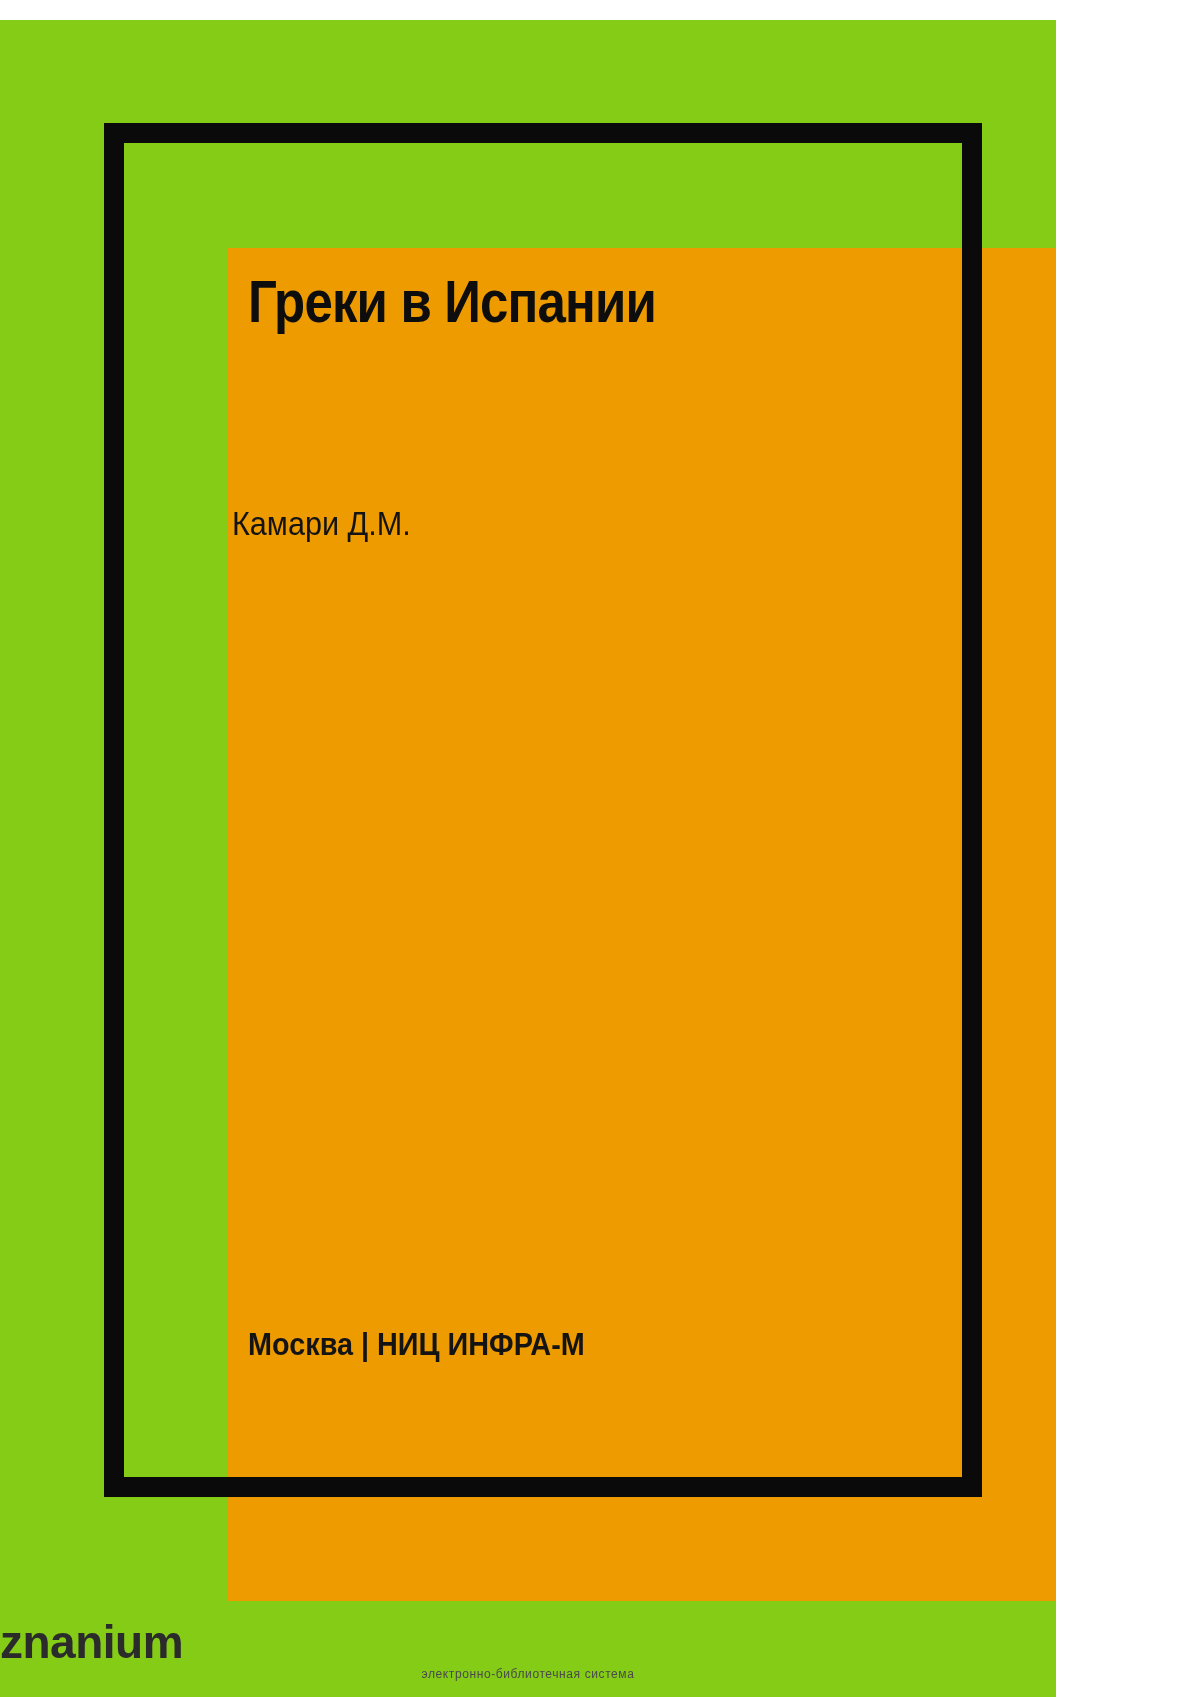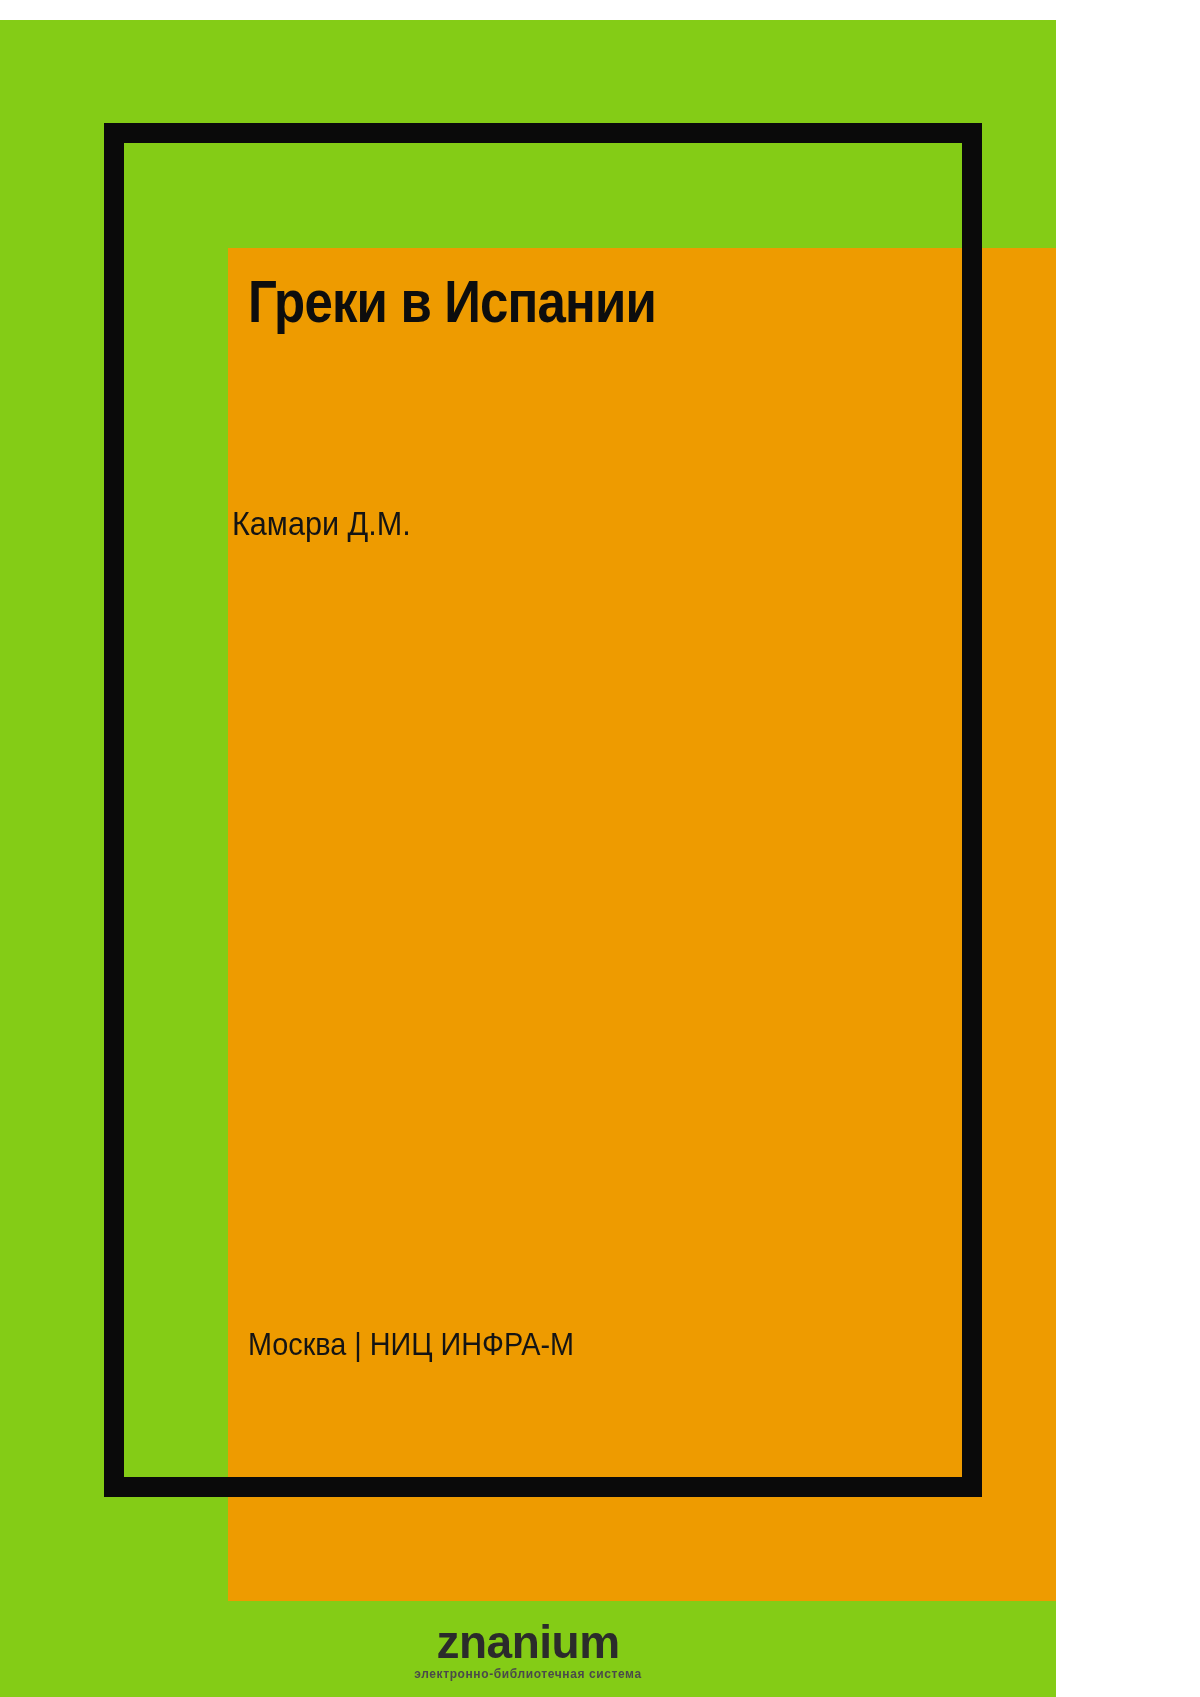--- a/index.html
+++ b/index.html
@@ -59,21 +59,21 @@
     color: #141414;
     z-index: 3;
     white-space: nowrap;
   }
   .imprint {
     position: absolute;
     left: 248px;
     top: 1302px;
     font-size: 32px;
     line-height: 45px;
-    font-weight: normal;
+    font-weight: bold;
     color: #141414;
     z-index: 3;
     white-space: nowrap;
   }
   .cond-85 {
     display: inline-block;
     transform: scaleX(0.85);
     transform-origin: 0 50%;
     white-space: nowrap;
   }
@@ -84,37 +84,36 @@
     white-space: nowrap;
   }
   .imprint .line {
     display: block;
   }
   .footer-logo {
     position: absolute;
     left: 0;
     right: 0;
     top: 1599px;
-    text-align: center;
     font-size: 46px;
     line-height: 1;
     font-weight: bold;
     letter-spacing: -0.5px;
     color: #2b2b2b;
     z-index: 3;
   }
   .footer-tagline {
     position: absolute;
     left: 0;
     right: 0;
     top: 1648px;
     text-align: center;
     font-size: 12px;
     line-height: 1;
-    font-weight: bold;
+    font-weight: normal;
     letter-spacing: 0.6px;
     color: #4a4a4a;
     z-index: 3;
   }
 </style>
 </head>
 <body>
 
 <div class="page">
 

